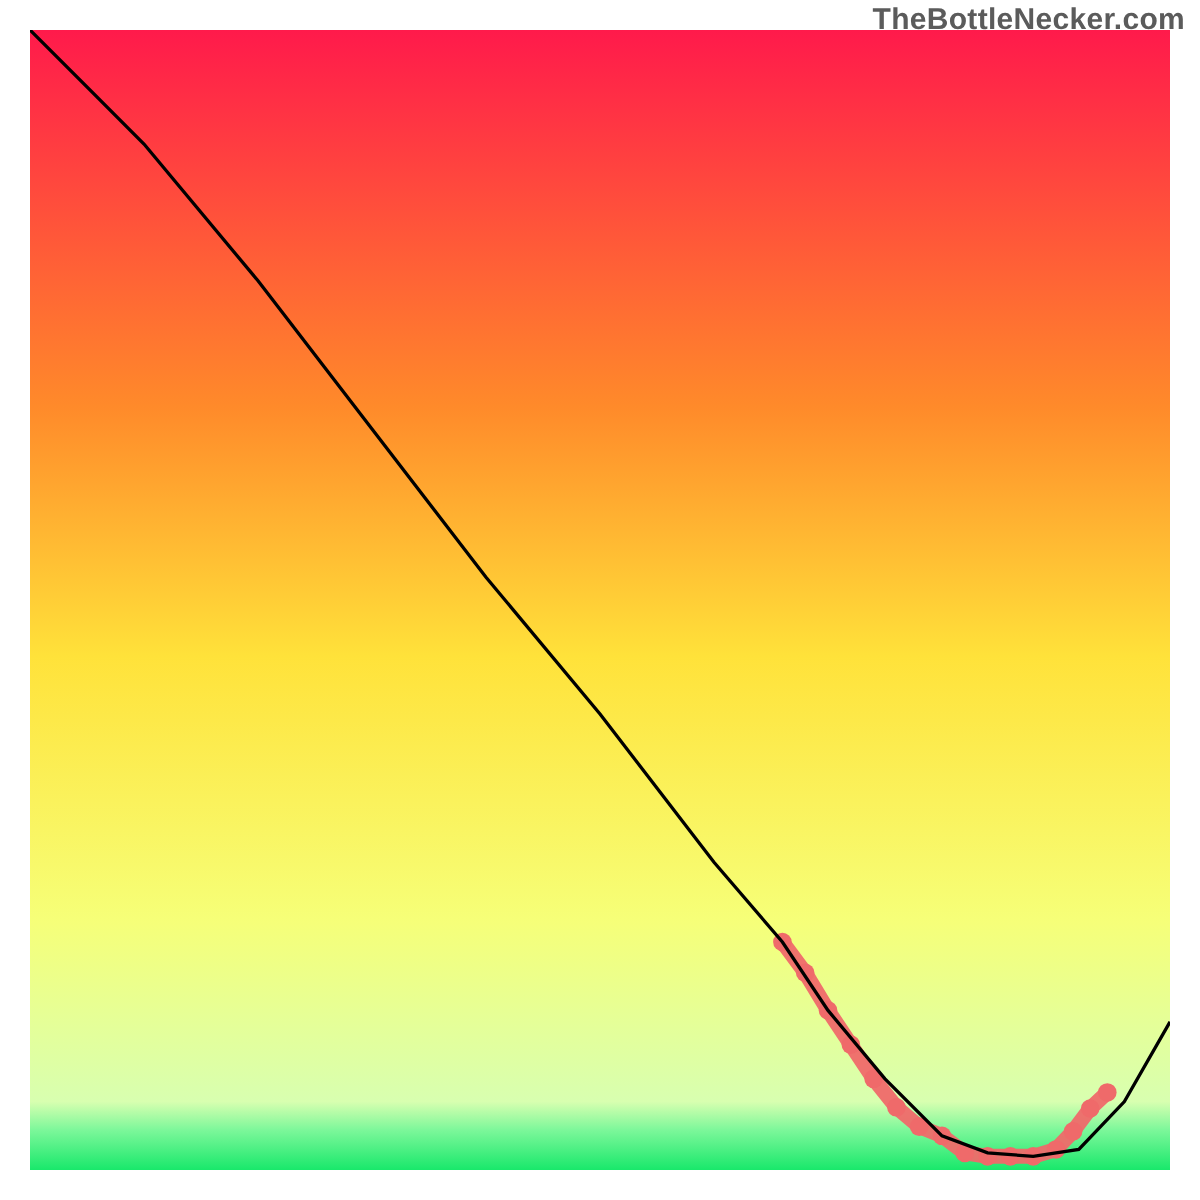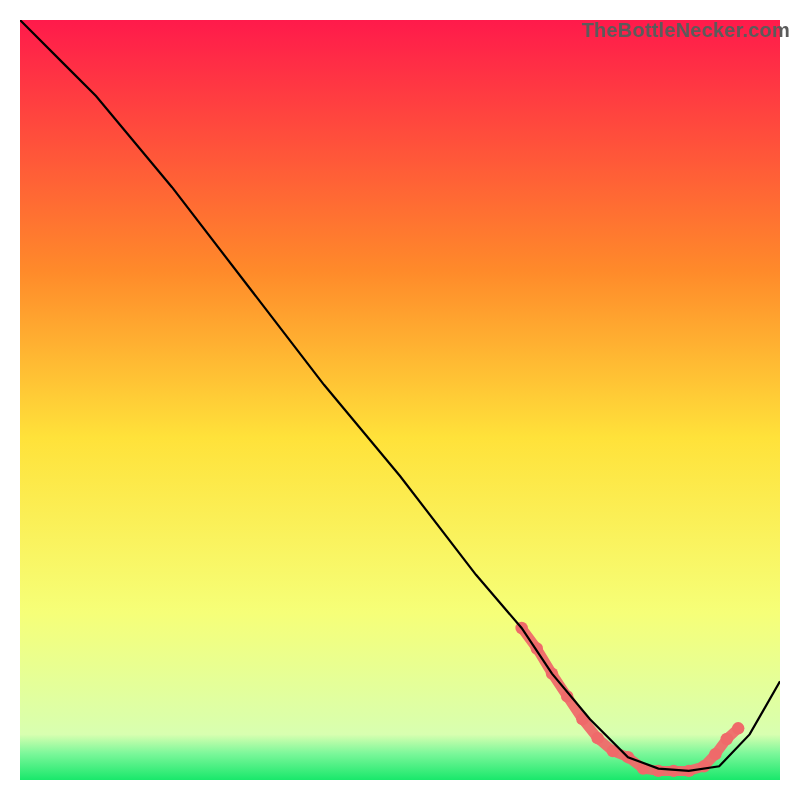--- a/index.html
+++ b/index.html
@@ -10,21 +10,21 @@
     background: #ffffff;
     font-family: Arial, Helvetica, sans-serif;
   }
   .container {
     position: relative;
     width: 800px;
     height: 800px;
   }
   .watermark {
     position: absolute;
-    top: 19px;
+    top: 2px;
     right: 10px;
     font-size: 20px;
     font-weight: 600;
     color: #5b5b5b;
     letter-spacing: 0.2px;
     z-index: 5;
   }
   .plot-area {
     position: absolute;
     left: 20px;

